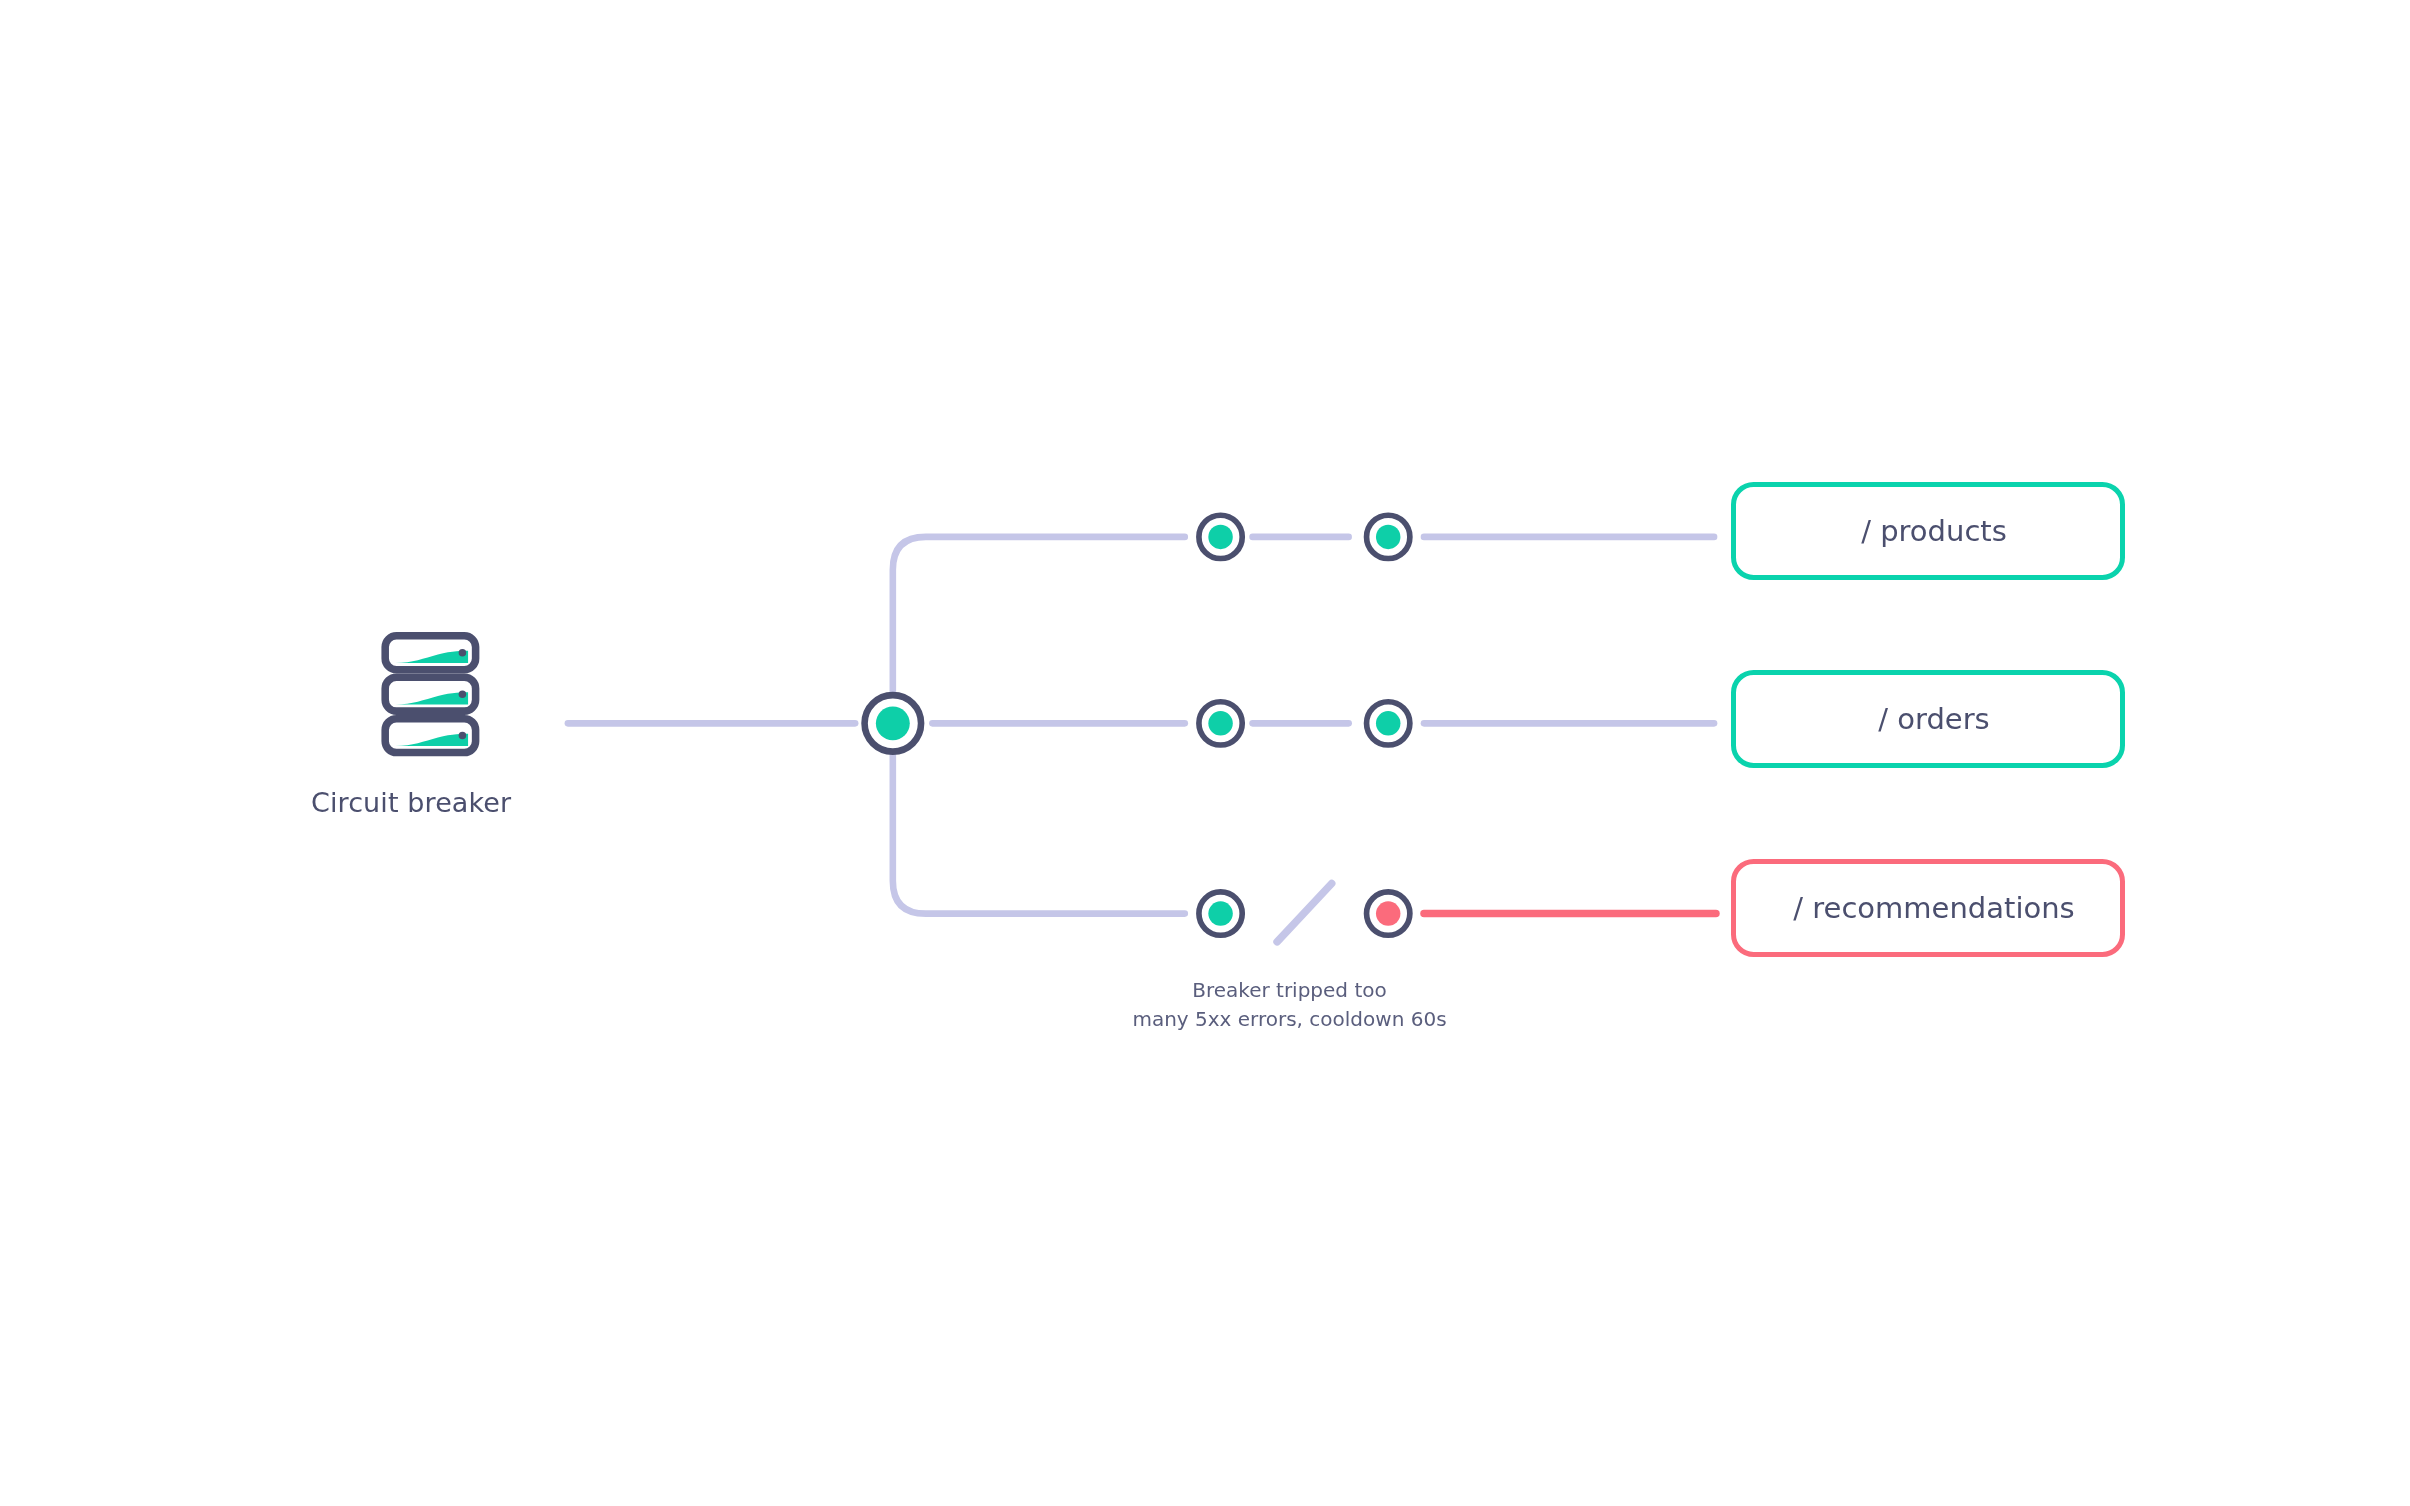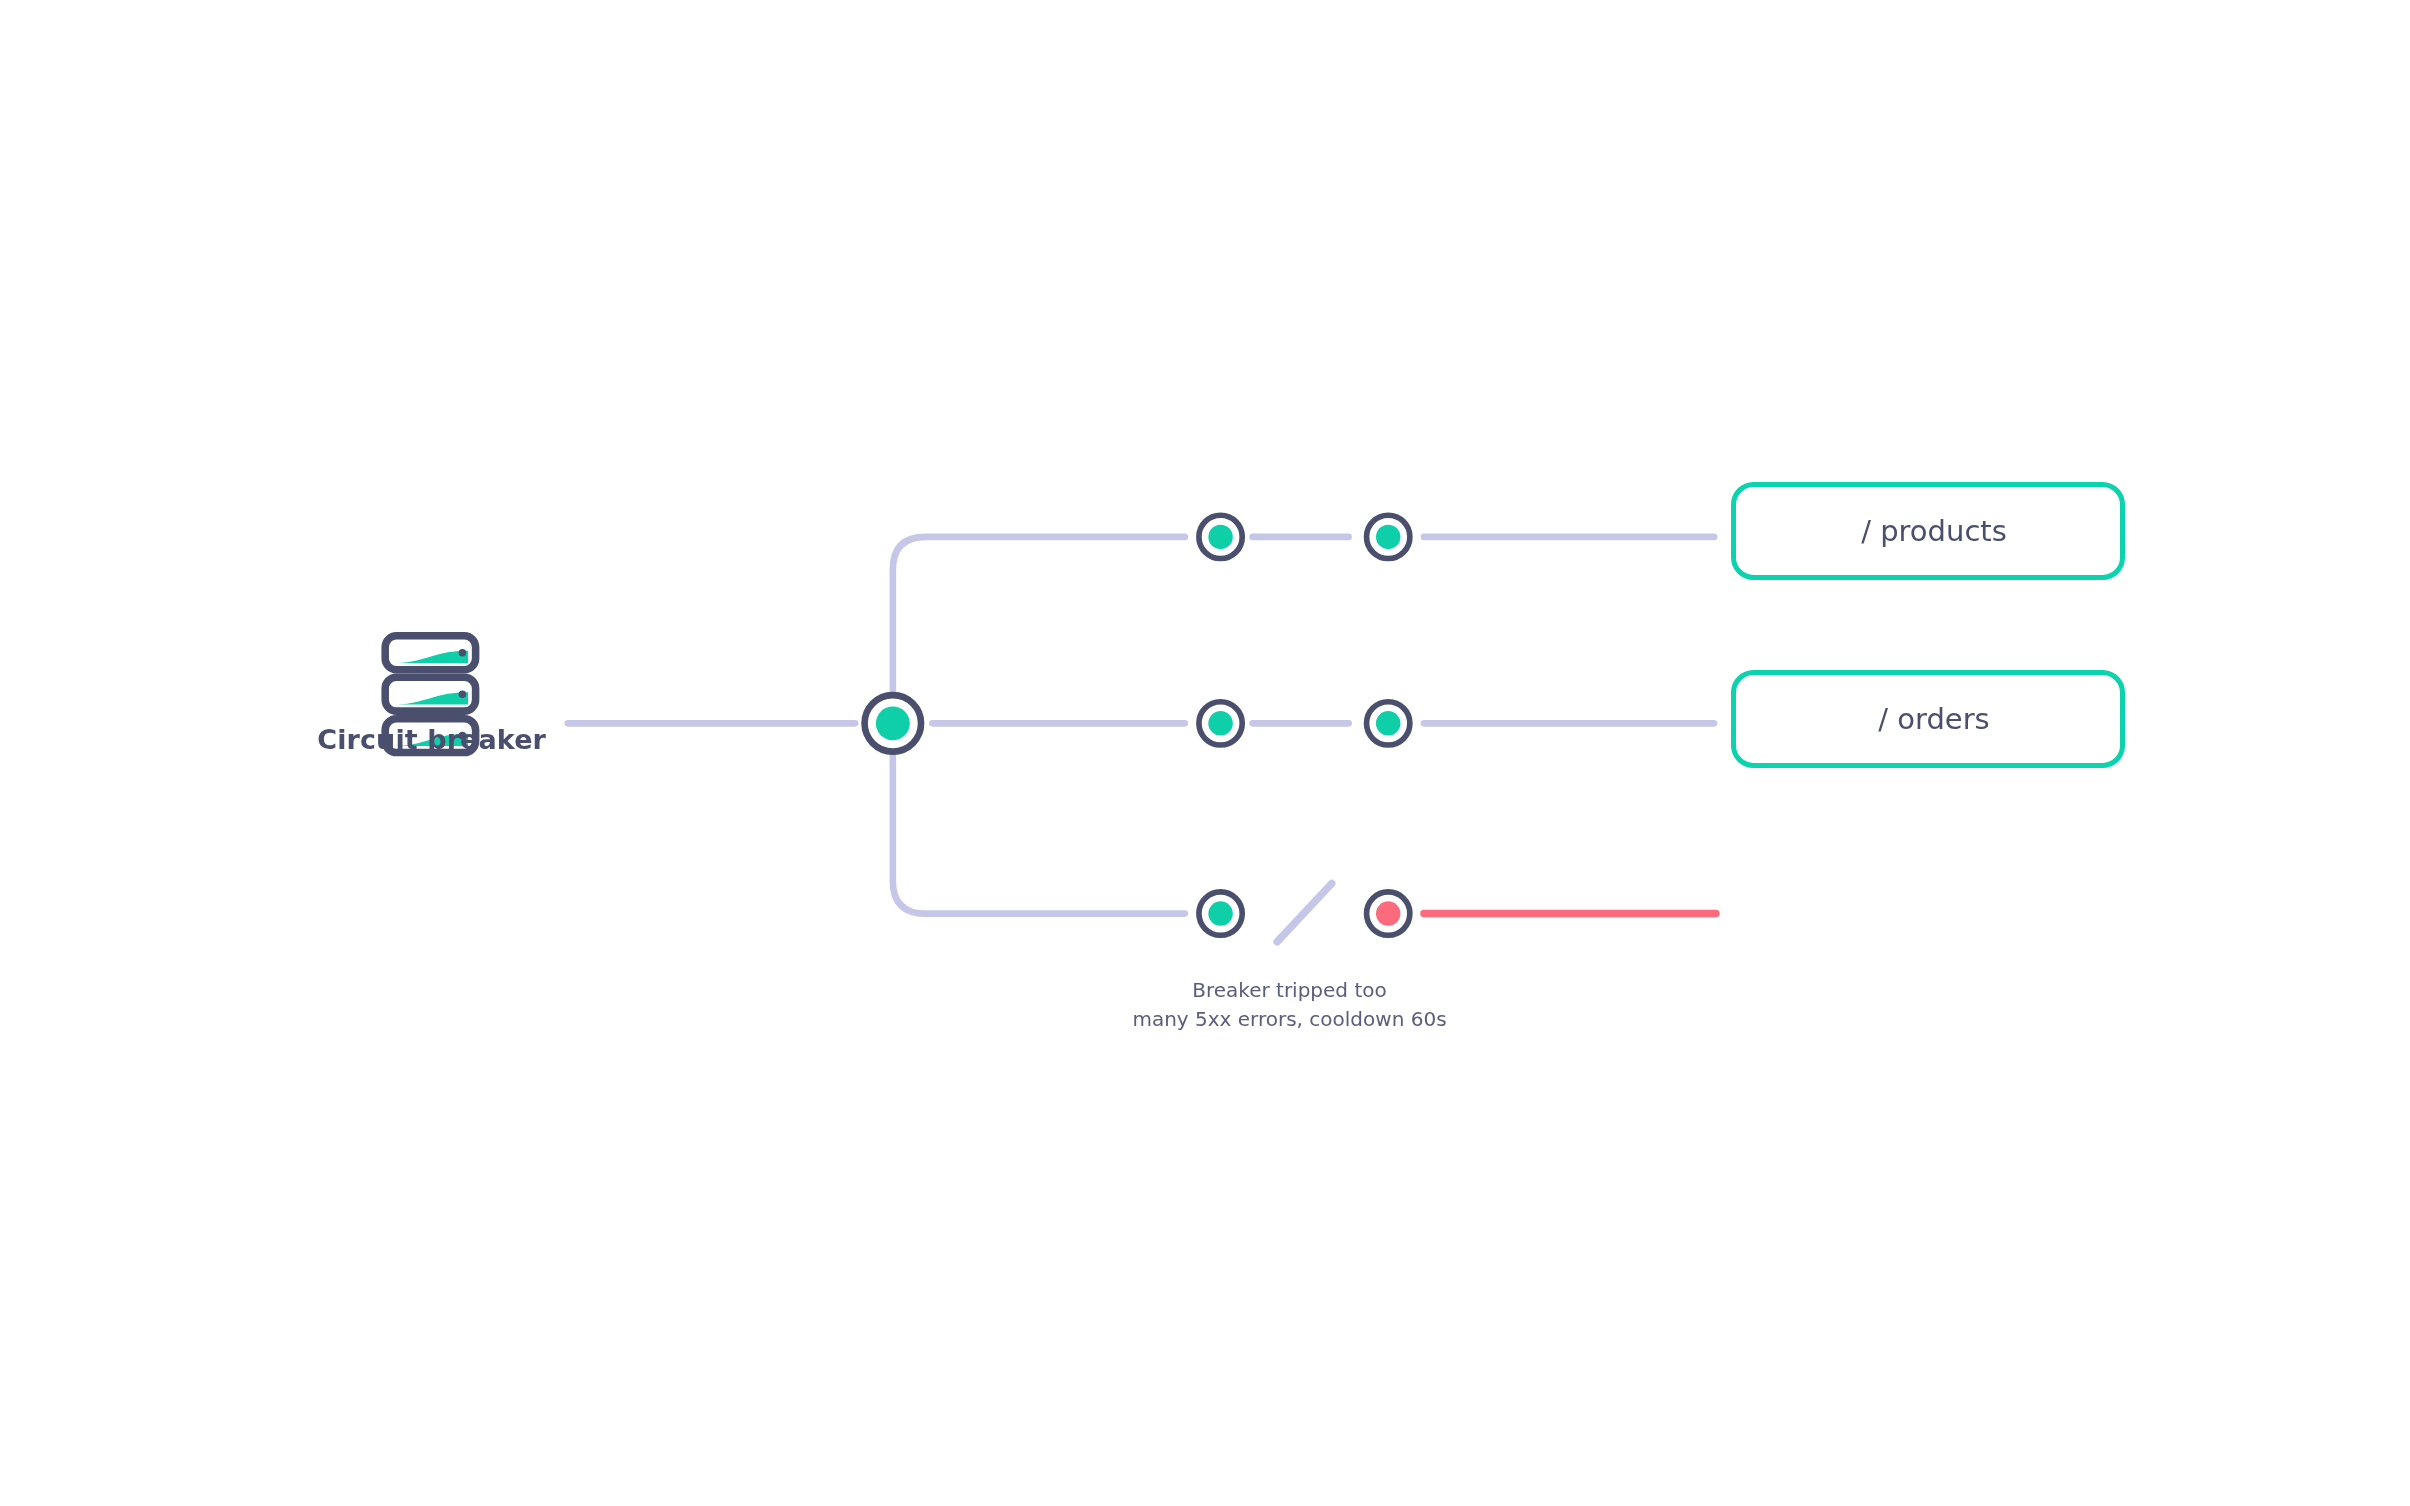--- a/index.html
+++ b/index.html
@@ -22,26 +22,26 @@
   svg.diagram {
     position: absolute;
     inset: 0;
     width: 2411px;
     height: 1507px;
     display: block;
   }
   .src-label {
     position: absolute;
     left: 311px;
-    top: 724px;
+    top: 787px;
     width: 235px;
-    text-align: right;
+    text-align: left;
     font-family: "DejaVu Sans", sans-serif;
     font-size: 27px;
-    font-weight: 700;
+    font-weight: 400;
     color: #4b4f6e;
     letter-spacing: 0.1px;
     white-space: nowrap;
   }
   .endpoint-box {
     position: absolute;
     width: 394px;
     height: 98px;
     background: #ffffff;
     border-radius: 22.6px;
@@ -162,20 +162,23 @@
   <div class="src-label">Circuit breaker</div>
 
   <div class="endpoint-box ok" id="box-0">
     <span class="endpoint-label">/ products</span>
   </div>
 
   <div class="endpoint-box ok" id="box-1">
     <span class="endpoint-label">/ orders</span>
   </div>
 
+  <div class="endpoint-box fail" id="box-2">
+    <span class="endpoint-label">/ recommendations</span>
+  </div>
 
   <div class="break-caption">
     <span>Breaker tripped too</span>
     <span>many 5xx errors, cooldown 60s</span>
   </div>
 
 </div>
 
 
 </body></html>

